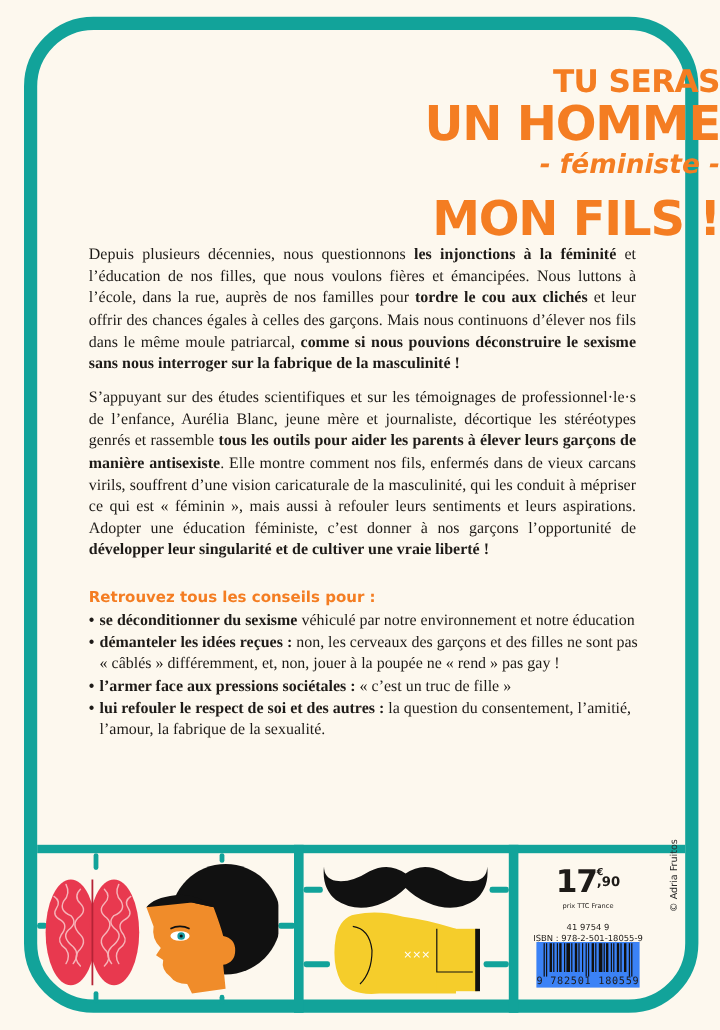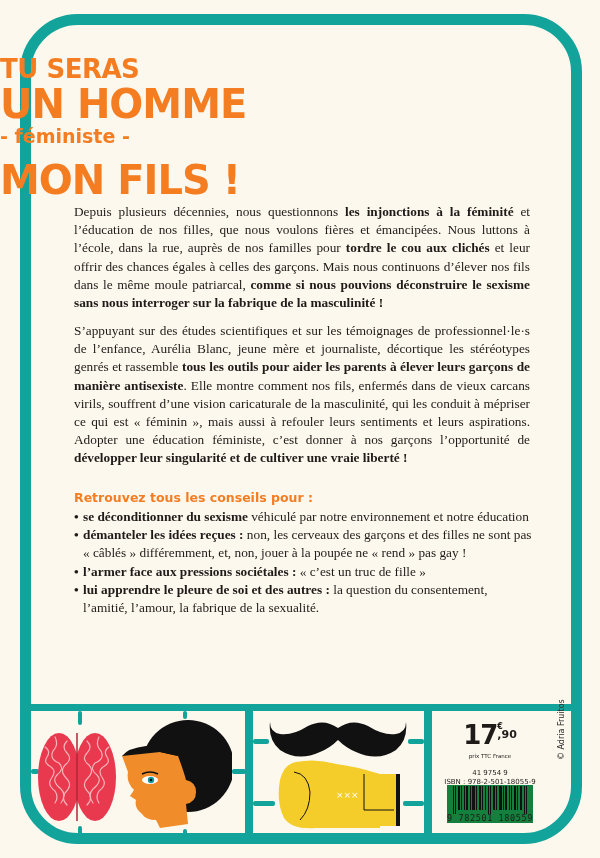--- a/index.html
+++ b/index.html
@@ -16,29 +16,29 @@
       left: 20px; top: 14px;
       width: 562px; height: 830px;
       border: 11px solid #12a39a;
       border-radius: 58px;
       background: #fdf8ee;
     }
     
     .title {
       position: absolute;
       left: 0; right: 0; top: 56px;
-      text-align: left;
+      text-align: right;
       color: #f47d22;
       font-family: "DejaVu Sans", "Liberation Sans", sans-serif;
       font-weight: bold;
       line-height: 1;
     }
     .title .l1 { font-size: 26px; letter-spacing: -0.5px; display:block; }
     .title .l2 { font-size: 40px; letter-spacing: -1px; display:block; margin-top: 2px; }
-    .title .l3 { font-size: 19px; display:block; margin-top: 3px; }
+    .title .l3 { font-size: 22px; display:block; margin-top: 3px; font-style: italic; }
     .title .l4 { font-size: 40px; letter-spacing: -1px; display:block; margin-top: 14px; }
 
     .body-text {
       position: absolute;
       left: 74px; width: 456px;
       font-size: 12.6px;
       line-height: 18.2px;
       text-align: justify;
       font-family: "Liberation Serif", "DejaVu Serif", serif;
       font-size: 13.3px;
@@ -115,21 +115,21 @@
     }
     .price-sup span { display: block; }
     .price-sup .cents { font-size: 11px; }
     .price-note { font-size: 5.5px; margin-top: 3px; display:block; }
     .ref { font-size: 7px; margin-top: 10px; display:block; }
     .isbn { font-size: 7px; display:block; margin-top: 1px; text-align: center; }
 
     .barcode {
       position: absolute;
       left: 447px; top: 785px; width: 86px; height: 38px;
-      background: #15803d;
+      background: #3b82f6;
     }
     .barcode svg { display: block; }
     .barcode-num {
       position: absolute; left: 0; bottom: 0; width: 100%;
       font-family: "DejaVu Sans Mono", "Liberation Mono", monospace;
       font-size: 8.5px; text-align: center; letter-spacing: 0.6px;
       background: transparent;
       line-height: 9px;
     }
     .credit {
@@ -162,21 +162,21 @@
 <p class="body-text p2">
   <span>S’appuyant sur des études scientifiques et sur les témoignages de professionnel·le·s de l’enfance, Aurélia Blanc, jeune mère et journaliste, décortique les stéréotypes genrés et rassemble </span><b>tous les outils pour aider les parents à élever leurs garçons de manière antisexiste</b><span>. Elle montre comment nos fils, enfermés dans de vieux carcans virils, souffrent d’une vision caricaturale de la masculinité, qui les conduit à mépriser ce qui est « féminin », mais aussi à refouler leurs sentiments et leurs aspirations. Adopter une éducation féministe, c’est donner à nos garçons l’opportunité de </span><b>développer leur singularité et de cultiver une vraie liberté !</b>
 </p>
 
 <div class="tips-title">Retrouvez tous les conseils pour :</div>
 
 <ul class="tips">
   <li><b>se déconditionner du sexisme</b><span> véhiculé par notre environnement et notre éducation</span></li>
   <li><b>démanteler les idées reçues :</b><span> non, les cerveaux des garçons et des filles ne sont pas « câblés » différemment, et, non, jouer à la poupée ne « rend » pas gay !</span></li>
   <li><b>l’armer face aux pressions sociétales :</b><span> « c’est un truc de fille »</span></li>
-  <li><b>lui apprendre le pleure de soi et des autres :</b><span> la question du consentement, l’amitié, l’amour, la fabrique de la sexualité.</span></li>
+  <li><b>lui refouler le respect de soi et des autres :</b><span> la question du consentement, l’amitié, l’amour, la fabrique de la sexualité.</span></li>
 </ul>
 
 <div class="strip-line hline"></div>
 <div class="strip-line vline1"></div>
 <div class="strip-line vline2"></div>
 
 <div class="connector" style="left:78px;top:711px;width:4px;height:14px;"></div>
 <div class="connector" style="left:78px;top:826px;width:4px;height:10px;"></div>
 <div class="connector" style="left:31px;top:769px;width:8px;height:5px;"></div>
 <div class="connector" style="left:183px;top:711px;width:4px;height:8px;"></div>

